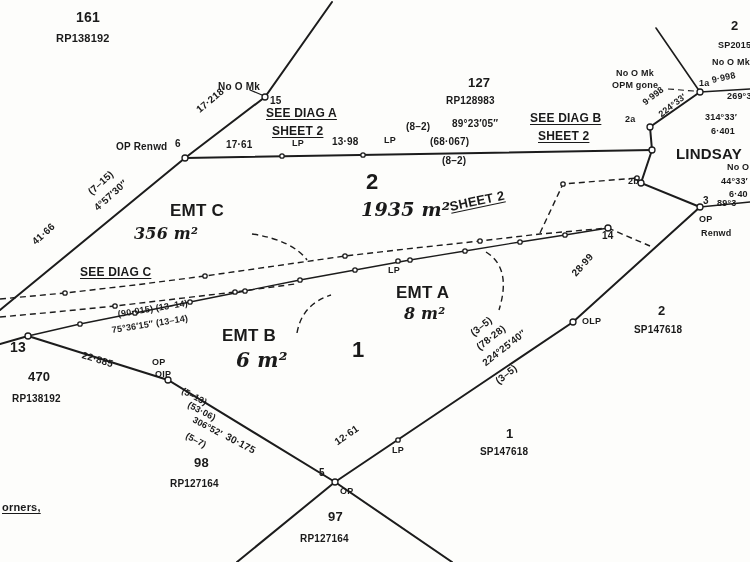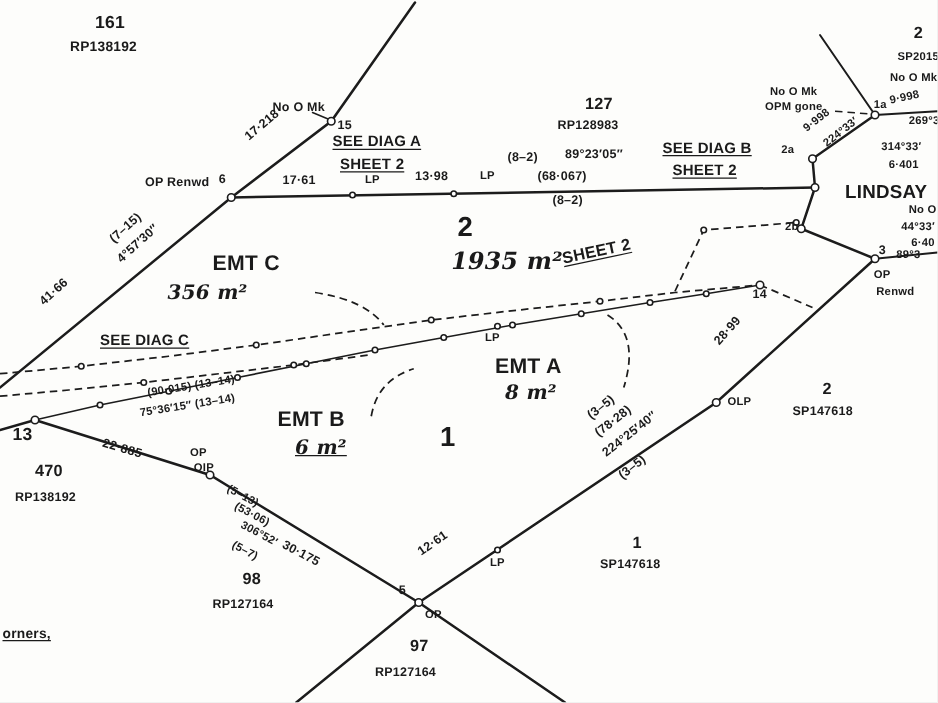--- a/index.html
+++ b/index.html
@@ -138,21 +138,21 @@
       <div class="lbl" style="left: 634px; top: 325px; font-size: 10px;">SP147618</div>
       <div class="lbl" style="left: 472px; top: 329px; font-size: 10px; transform: rotate(-38deg);">(3–5)</div>
       <div class="lbl" style="left: 478px; top: 343px; font-size: 10px; transform: rotate(-38deg);">(78·28)</div>
       <div class="lbl" style="left: 484px; top: 359px; font-size: 10px; transform: rotate(-38deg);">224°25′40″</div>
       <div class="lbl" style="left: 497px; top: 377px; font-size: 10px; transform: rotate(-38deg);">(3–5)</div>
       <div class="lbl" style="left: 506px; top: 427px; font-size: 13px;">1</div>
       <div class="lbl" style="left: 480px; top: 447px; font-size: 10px;">SP147618</div>
       <div class="lbl" style="left: 396px; top: 284px; font-size: 17px;">EMT A</div>
       <div class="lbl it serif" style="left: 404px; top: 306px; font-size: 16px;">8 m²</div>
       <div class="lbl" style="left: 222px; top: 327px; font-size: 17px;">EMT B</div>
-      <div class="lbl it serif" style="left: 236px; top: 350px; font-size: 16px; text-decoration: underline;">6 m²</div>
+      <div class="lbl it serif" style="left: 236px; top: 350px; font-size: 20px;">6 m²</div>
       <div class="lbl" style="left: 352px; top: 338px; font-size: 22px;">1</div>
       <div class="lbl" style="left: 170px; top: 202px; font-size: 17px;">EMT C</div>
       <div class="lbl it serif" style="left: 134px; top: 226px; font-size: 16px;">356 m²</div>
       <div class="lbl und" style="left: 80px; top: 266px; font-size: 12px;">SEE  DIAG  C</div>
       <div class="lbl" style="left: 118px; top: 310px; font-size: 9px; transform: rotate(-9deg);">(90·015) (13–14)</div>
       <div class="lbl" style="left: 112px; top: 326px; font-size: 9px; transform: rotate(-9deg);">75°36′15″ (13–14)</div>
       <div class="lbl" style="left: 10px; top: 340px; font-size: 14px;">13</div>
       <div class="lbl" style="left: 90px; top: 188px; font-size: 10px; transform: rotate(-42deg);">(7–15)</div>
       <div class="lbl" style="left: 96px; top: 204px; font-size: 10px; transform: rotate(-42deg);">4°57′30″</div>
       <div class="lbl" style="left: 34px; top: 238px; font-size: 10px; transform: rotate(-42deg);">41·66</div>

